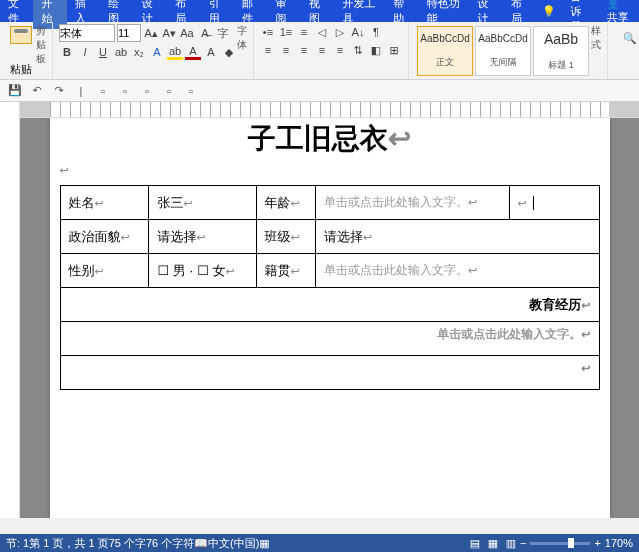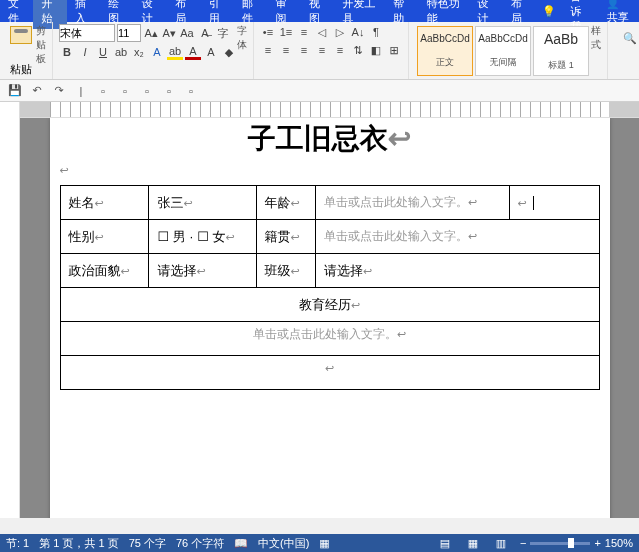--- a/index.html
+++ b/index.html
@@ -36,25 +36,25 @@
 .hruler .darkzone{position:absolute;left:0;width:30px;top:0;bottom:0;background:#ccc;}
 .hruler .darkzone2{position:absolute;right:0;width:30px;top:0;bottom:0;background:#ccc;}
 .docwrap{display:flex;height:416px;}
 .page-scroll{flex:1;overflow:auto;background:#888;}
 .page{background:#fff;margin:0 auto;width:560px;min-height:600px;padding:0 10px 30px 10px;box-shadow:0 0 4px rgba(0,0,0,0.3);}
 .doctitle{text-align:center;font-size:28px;font-weight:bold;padding:2px 0 6px 0;}
 .doctable{border-collapse:collapse;width:100%;margin-top:8px;}
 .doctable td{border:1px solid #000;padding:6px 8px;font-size:13px;text-align:left;height:34px;}
 .doctable td.label{font-weight:normal;}
 .doctable td.ph{color:#999;font-size:12px;}
-.doctable td.left{text-align:center;padding:4px 8px;}
+.doctable td.left{text-align:right;padding:4px 8px;font-weight:bold;}
 .section-body{height:120px;vertical-align:top;}
 .cm{color:#888;font-size:11px;}
 .para-mark{color:#888;}
-.statusbar{position:fixed;bottom:0;left:0;right:0;height:18px;background:#2b579a;color:#fff;display:flex;align-items:center;font-size:11px;padding:0 6px;gap:10px;width:639px;}
+.statusbar{position:fixed;bottom:0;left:0;right:0;height:18px;background:#2b579a;color:#fff;display:flex;align-items:center;font-size:11px;padding:0 6px;width:639px;}
 .statusbar .spacer{flex:1;}
 .statusbar .zoom{display:flex;align-items:center;gap:4px;}
 .statusbar .slider{width:60px;height:3px;background:#6a89c0;position:relative;}
 .statusbar .slider .thumb{position:absolute;width:6px;height:10px;background:#fff;left:38px;top:-4px;}
 .cursor-bar{display:inline-block;width:1px;height:14px;background:#000;vertical-align:middle;margin-left:6px;}
 </style>
 </head>
 <body>
 
 <div class="menubar">
@@ -196,30 +196,30 @@
         <table class="doctable">
           <tbody>
               <tr>
             <td class="label"><span>姓名</span><span class="cm">↩</span></td>
             <td><span>张三</span><span class="cm">↩</span></td>
             <td class="label"><span>年龄</span><span class="cm">↩</span></td>
             <td class="ph"><span>单击或点击此处输入文字。</span><span class="cm">↩</span></td>
             <td rowspan="1" style="width:90px;"><span class="cm">↩</span><span class="cursor-bar"></span></td>
           </tr>
           <tr>
+            <td class="label"><span>政治面貌</span><span class="cm">↩</span></td>
+            <td><span>请选择</span><span class="cm">↩</span></td>
+            <td class="label"><span>班级</span><span class="cm">↩</span></td>
+            <td colspan="2"><span>请选择</span><span class="cm">↩</span></td>
+          </tr>
+          <tr>
             <td class="label"><span>性别</span><span class="cm">↩</span></td>
             <td><span>☐ 男 · ☐ 女</span><span class="cm">↩</span></td>
             <td class="label"><span>籍贯</span><span class="cm">↩</span></td>
             <td class="ph" colspan="2"><span>单击或点击此处输入文字。</span><span class="cm">↩</span></td>
-          </tr>
-          <tr>
-            <td class="label"><span>政治面貌</span><span class="cm">↩</span></td>
-            <td><span>请选择</span><span class="cm">↩</span></td>
-            <td class="label"><span>班级</span><span class="cm">↩</span></td>
-            <td colspan="2"><span>请选择</span><span class="cm">↩</span></td>
           </tr>
           <tr>
             <td colspan="5" class="left"><span>教育经历</span><span class="cm">↩</span></td>
           </tr>
           <tr>
             <td colspan="5" class="left ph section-body"><span>单击或点击此处输入文字。</span><span class="cm">↩</span></td>
           </tr>
           <tr>
             <td colspan="5" class="left section-body"><span class="cm">↩</span></td>
           </tr>
@@ -241,15 +241,15 @@
   <span class="spacer"></span>
   <span class="tb2btn">▤</span>
   <span class="tb2btn">▦</span>
   <span class="tb2btn">▥</span>
   <span class="zoom">
     <span>−</span>
     <span class="slider">
         <span class="thumb"></span>
       </span>
     <span>+</span>
-    <span>150%</span>
+    <span>170%</span>
   </span>
 </div>
 
 </body></html>

